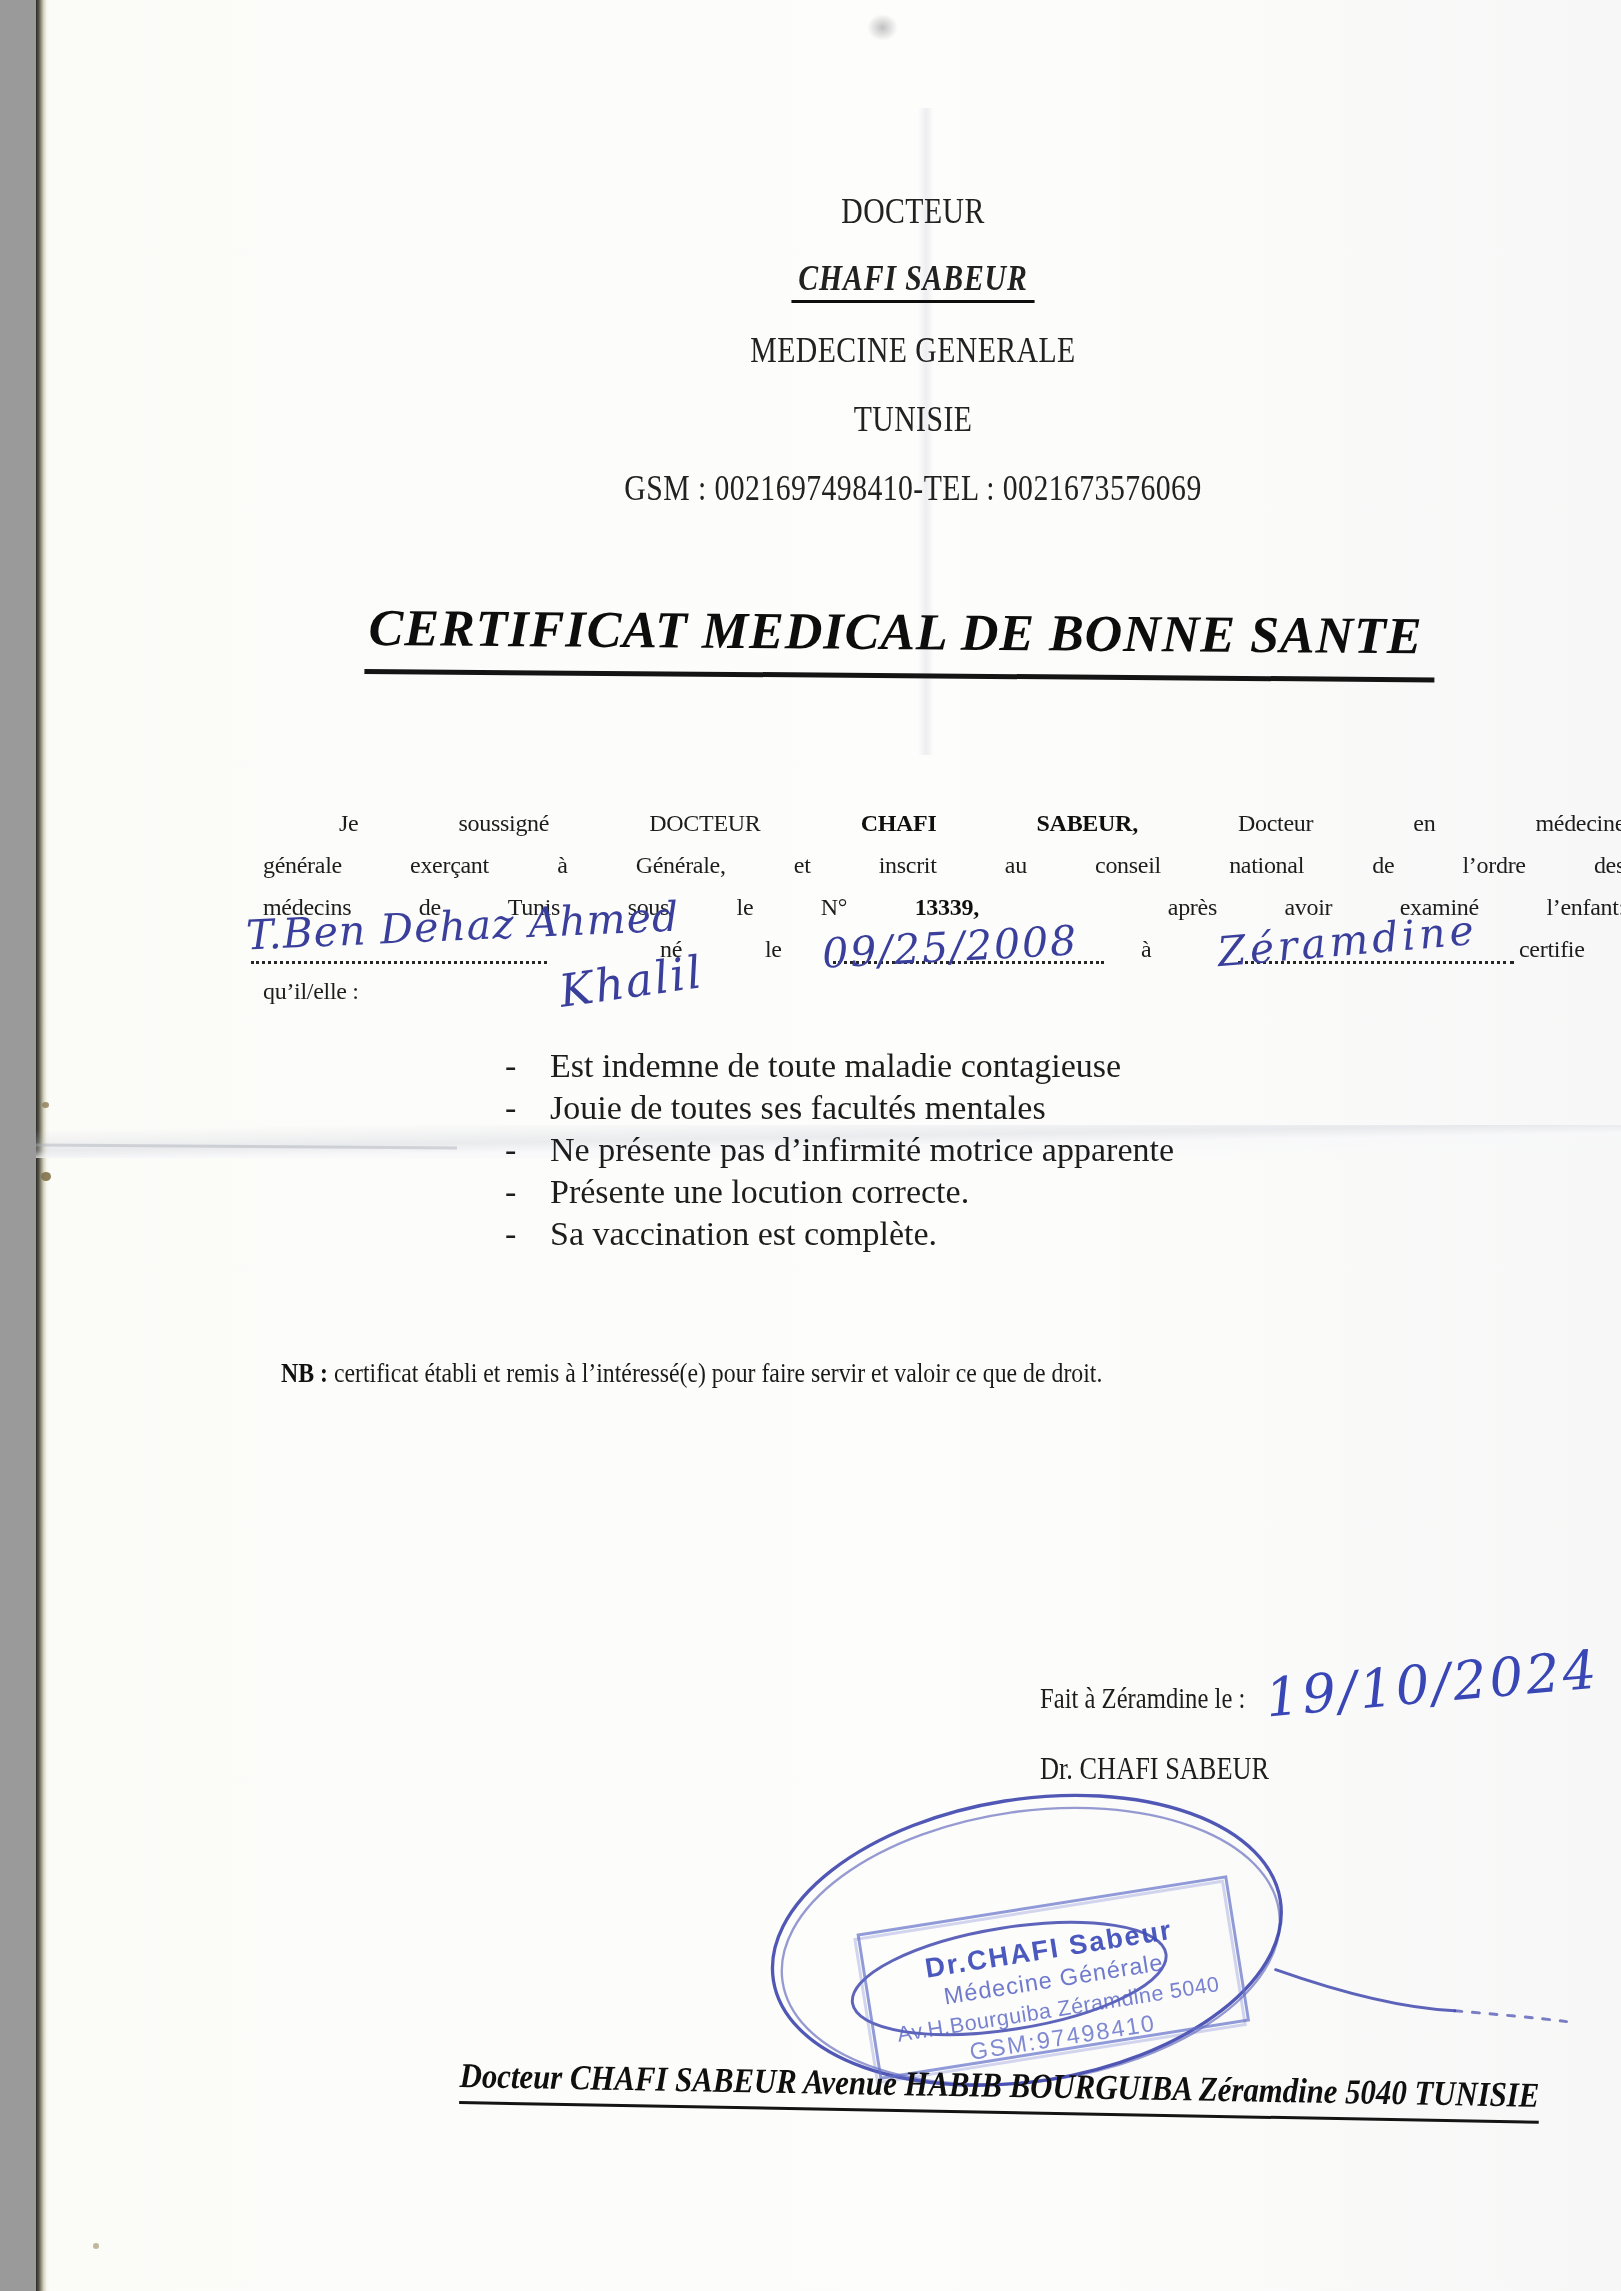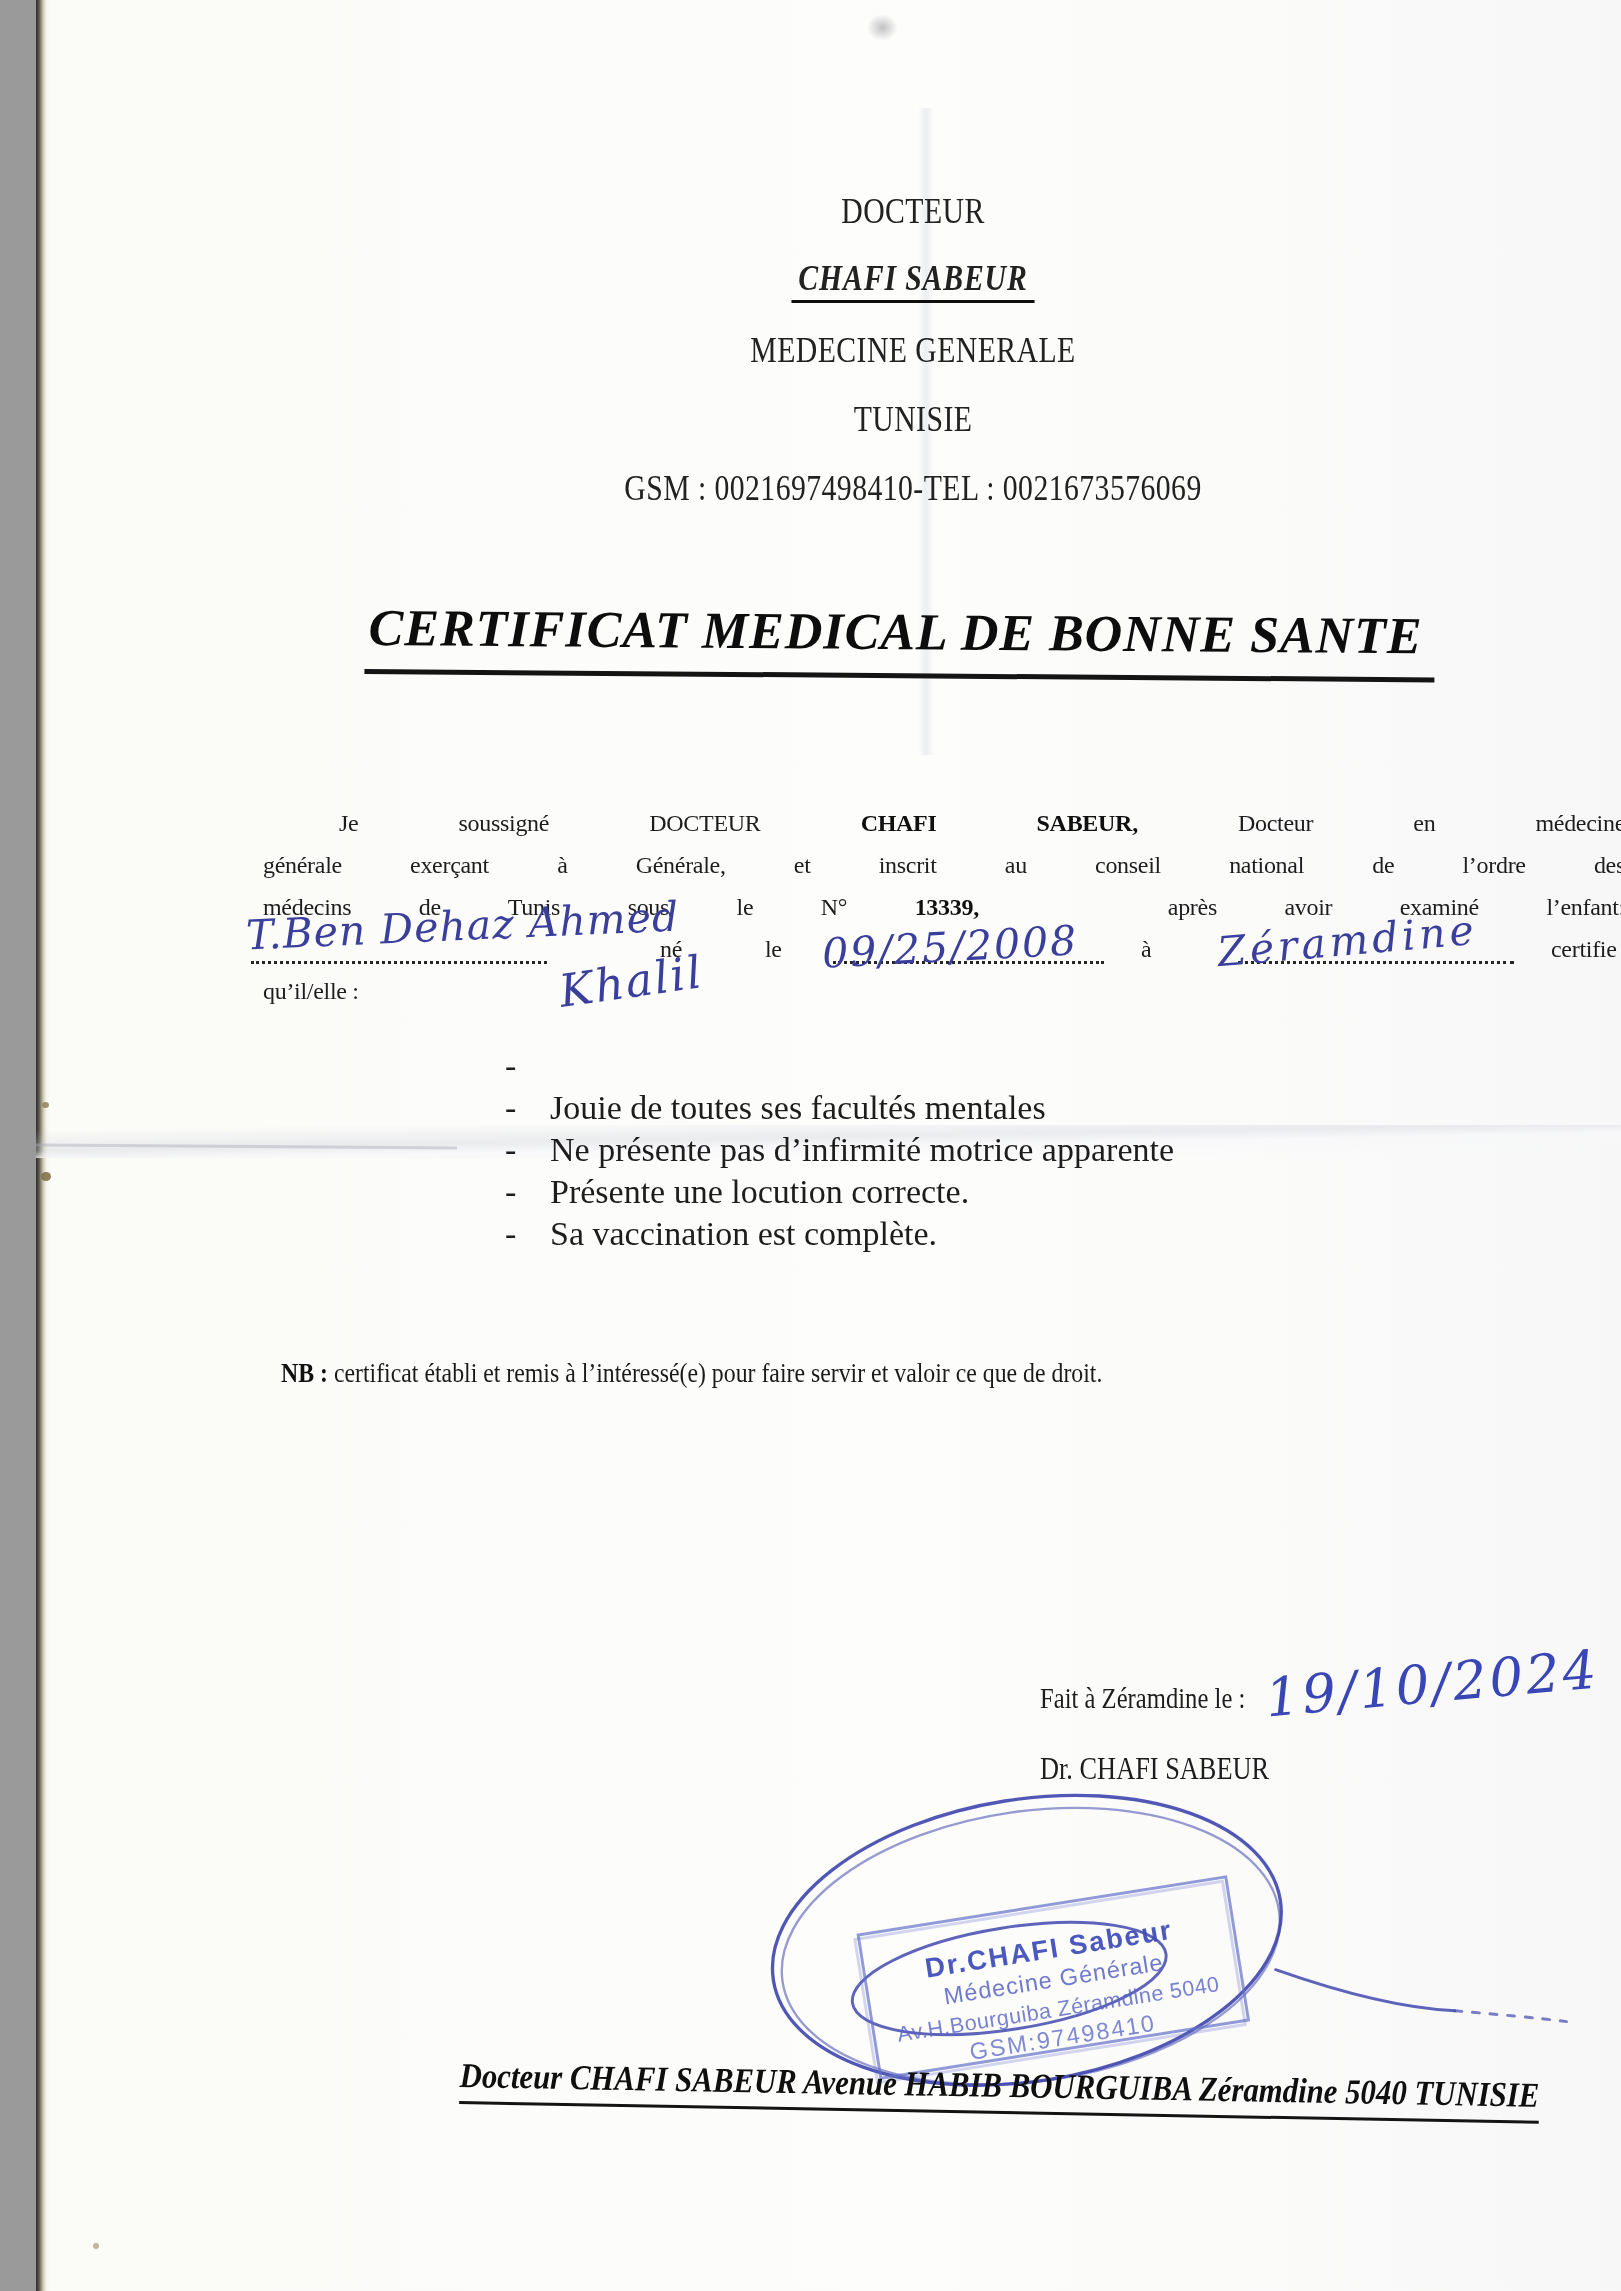--- a/index.html
+++ b/index.html
@@ -34,21 +34,21 @@
   
   .para{position:absolute;left:227px;top:802px;width:1362px;font-size:24px;line-height:42px;letter-spacing:-0.3px;}
   .jline{text-align:justify;text-align-last:justify;height:42px;}
   .b{font-weight:bold;color:#101010;}
   .ind{display:inline-block;width:76px;}
   .gap{display:inline-block;width:54px;}
   .l4{position:relative;height:42px;text-align:right;}
   .l4 span.w{position:absolute;top:0;}
   .dots{position:absolute;top:2px;height:31px;border-bottom:3.9px dotted #262626;}
   .d1{left:-11.8px;width:296px}.d2{left:570px;width:271px}.d3{left:975px;width:276px}
-  .w-ne{left:397px}.w-le{left:502px}.w-a{left:878px}.w-cert{left:1288px}
+  .w-ne{left:397px}.w-le{left:502px}.w-a{left:878px}.w-cert{left:1256px}
   
   .hw{position:absolute;font-family:"DejaVu Serif",serif;font-style:italic;color:#3a3f9c;white-space:nowrap;}
   .hw-name{left:210px;top:902px;font-size:41px;transform:rotate(-2.5deg);letter-spacing:1px;}
   .hw-khalil{left:523px;top:955px;font-size:45px;transform:rotate(-8deg);letter-spacing:2px;}
   .hw-dob{left:786px;top:923px;font-size:41px;transform:rotate(-3deg);letter-spacing:2px;}
   .hw-place{left:1181px;top:917px;font-size:41px;transform:rotate(-5deg);letter-spacing:3.9px;}
   .hw-issue{left:1229px;top:1653px;font-size:53px;transform:rotate(-5deg);letter-spacing:2.9px;color:#3946b5;}
   
   .bullets{position:absolute;left:469px;top:1045px;font-size:34px;line-height:42px;}
   .brow{display:flex;}
@@ -104,20 +104,21 @@
 
   <div class="hw hw-name">T.Ben Dehaz Ahmed</div>
   <div class="hw hw-khalil">Khalil</div>
   <div class="hw hw-dob">09/25/2008</div>
   <div class="hw hw-place">Zéramdine</div>
   <div class="hw hw-issue">19/10/2024</div>
 
   <div class="bullets">
     <div class="brow">
         <span class="bm">-</span>
+        <span>Est indemne de toute maladie contagieuse</span>
       </div>
     <div class="brow">
         <span class="bm">-</span>
         <span>Jouie de toutes ses facultés mentales</span>
       </div>
     <div class="brow">
         <span class="bm">-</span>
         <span>Ne présente pas d’infirmité motrice apparente</span>
       </div>
     <div class="brow">

